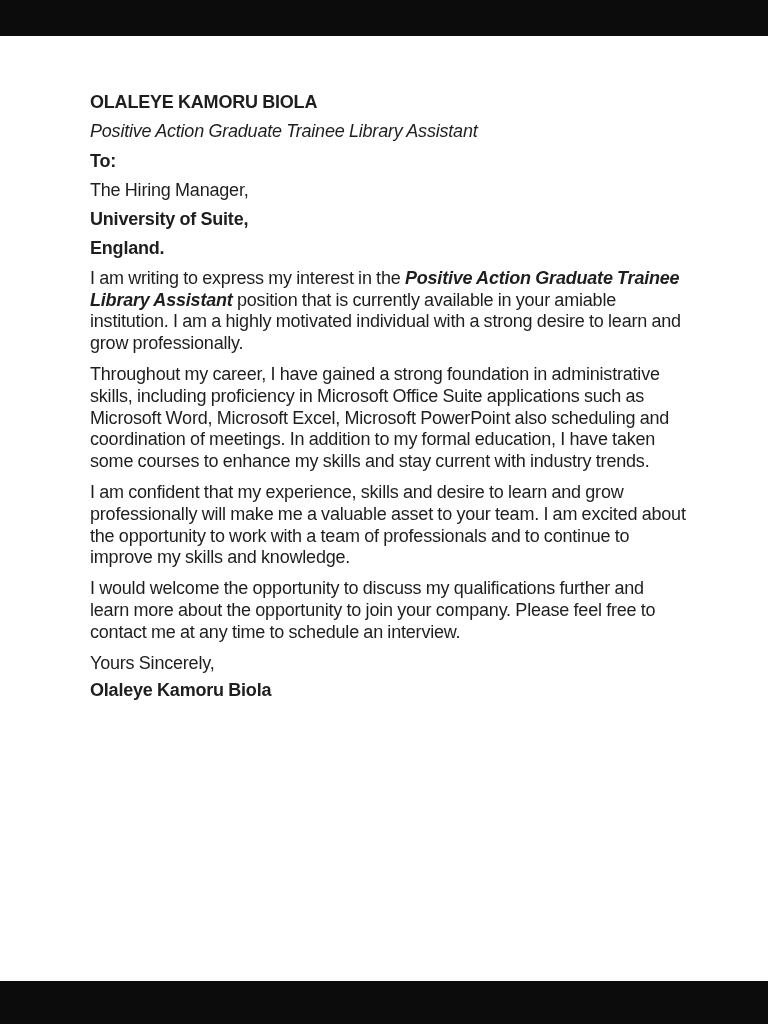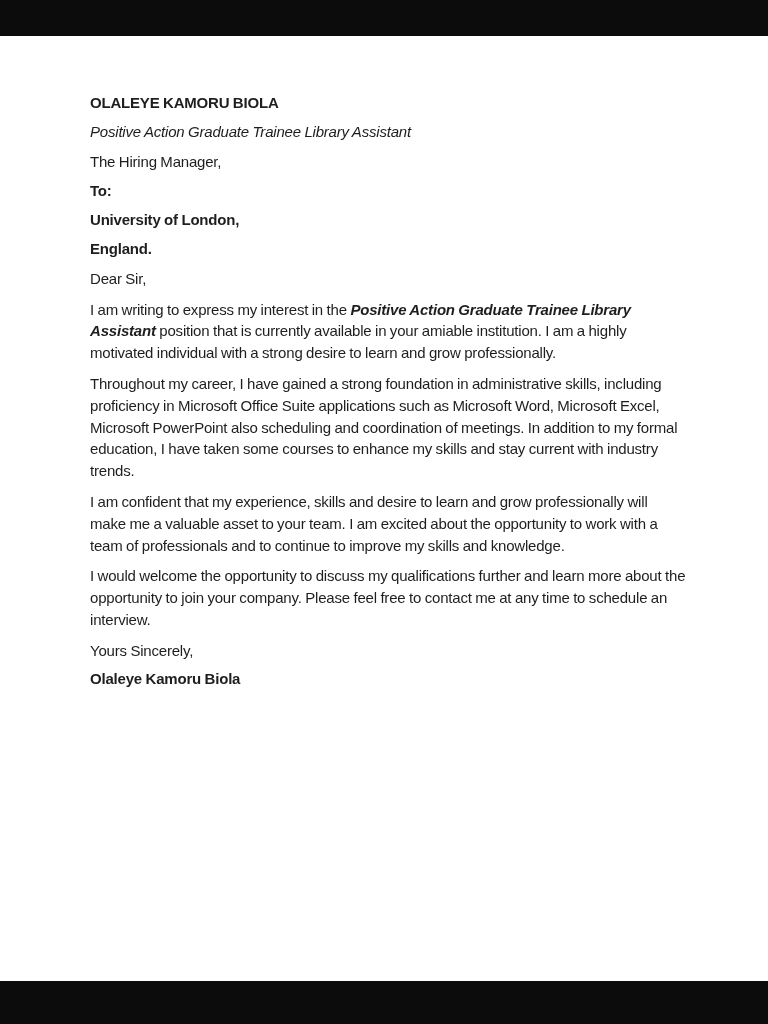--- a/index.html
+++ b/index.html
@@ -28,21 +28,21 @@
     left: 0;
     width: 768px;
     height: 945px;
     background: #ffffff;
     box-sizing: border-box;
     padding: 56px 80px 0 90px;
   }
   .letter {
     width: 596px;
     color: #1e1e1e;
-    font-size: 15px;
+    font-size: 18px;
     line-height: 21.8px;
     letter-spacing: -0.2px;
     word-spacing: -0.4px;
   }
   p { margin: 0; }
   .bold { font-weight: 700; }
   .italic { font-style: italic; }
   .hdr { margin-bottom: 7.5px; }
   .gap-after { }
   .body-p { margin-bottom: 9px; }
@@ -53,26 +53,25 @@
 </head>
 <body>
 
 <div class="bar bar-top"></div>
 
 <main class="page">
   <section class="letter">
 
     <p class="hdr bold">OLALEYE KAMORU BIOLA</p>
     <p class="hdr italic">Positive Action Graduate Trainee Library Assistant</p>
+    <p class="hdr bold">To:</p>
     <p class="hdr">The Hiring Manager,</p>
-    <p class="hdr bold">To:</p>
-    <p class="hdr bold">University of London,</p>
+    <p class="hdr bold">University of Suite,</p>
     <p class="hdr bold gap-after">England.</p>
 
-    <p class="body-p">Dear Sir,</p>
 
     <p class="body-p"><span>I am writing to express my interest in the </span><span class="bold italic">Positive Action Graduate Trainee Library Assistant</span><span> position that is currently available in your amiable institution. I am a highly motivated individual with a strong desire to learn and grow professionally.</span></p>
 
     <p class="body-p">Throughout my career, I have gained a strong foundation in administrative skills, including proficiency in Microsoft Office Suite applications such as Microsoft Word, Microsoft Excel, Microsoft PowerPoint also scheduling and coordination of meetings. In addition to my formal education, I have taken some courses to enhance my skills and stay current with industry trends.</p>
     <p class="body-p">I am confident that my experience, skills and desire to learn and grow professionally will make me a valuable asset to your team. I am excited about the opportunity to work with a team of professionals and to continue to improve my skills and knowledge.</p>
     <p class="body-p sig-gap">I would welcome the opportunity to discuss my qualifications further and learn more about the opportunity to join your company. Please feel free to contact me at any time to schedule an interview.</p>
 
 
     <p class="body-p closing-line">Yours Sincerely,</p>
     <p class="body-p bold">Olaleye Kamoru Biola</p>

